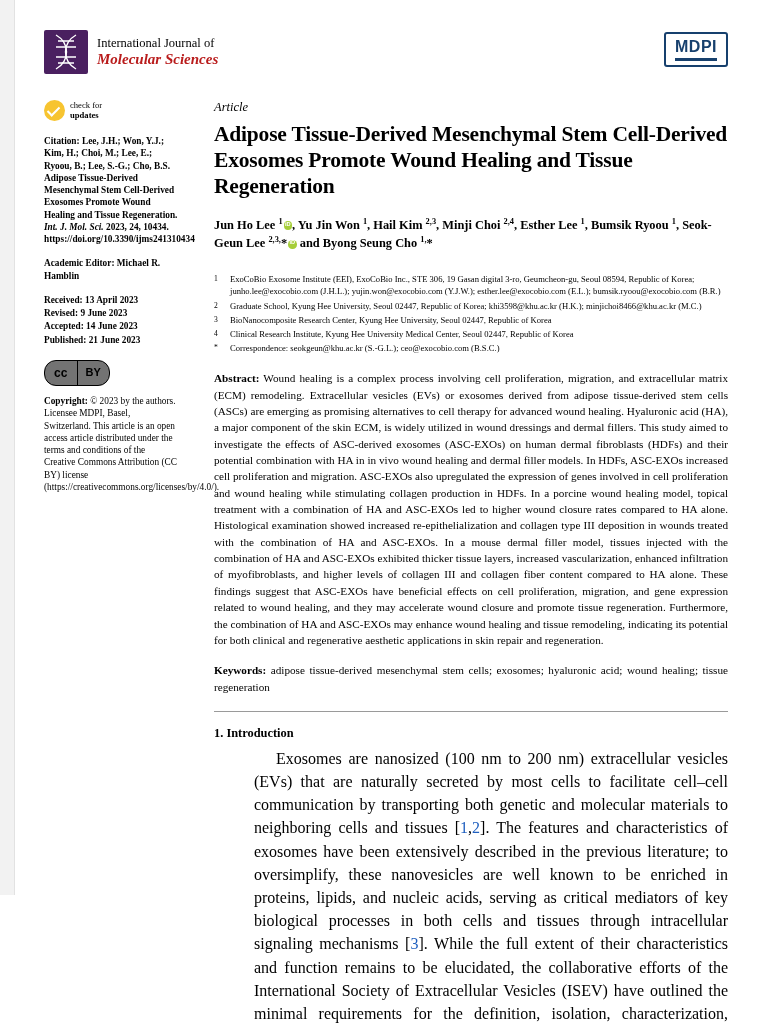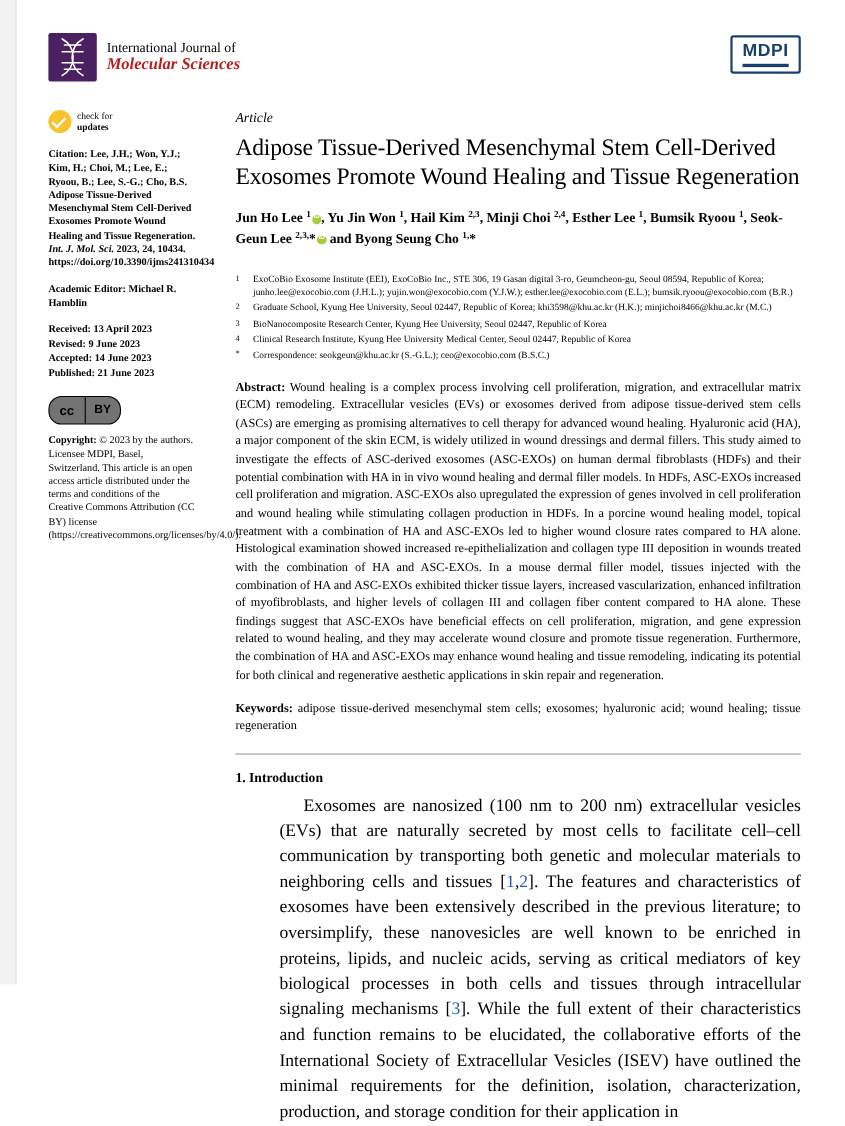--- a/index.html
+++ b/index.html
@@ -161,21 +161,21 @@
     width: 514px;
   }
   .article-type {
     font-size: 12.5px;
     font-style: italic;
     color: #000;
     margin-bottom: 6px;
   }
   .title {
     font-family: "Liberation Serif", serif;
-    font-weight: normal;
+    font-weight: bold;
     font-size: 21.5px;
     line-height: 1.22;
     margin: 0 0 16px 0;
     letter-spacing: -0.2px;
   }
   .authors {
     font-size: 12.4px;
     font-weight: bold;
     line-height: 1.42;
     margin-bottom: 20px;

